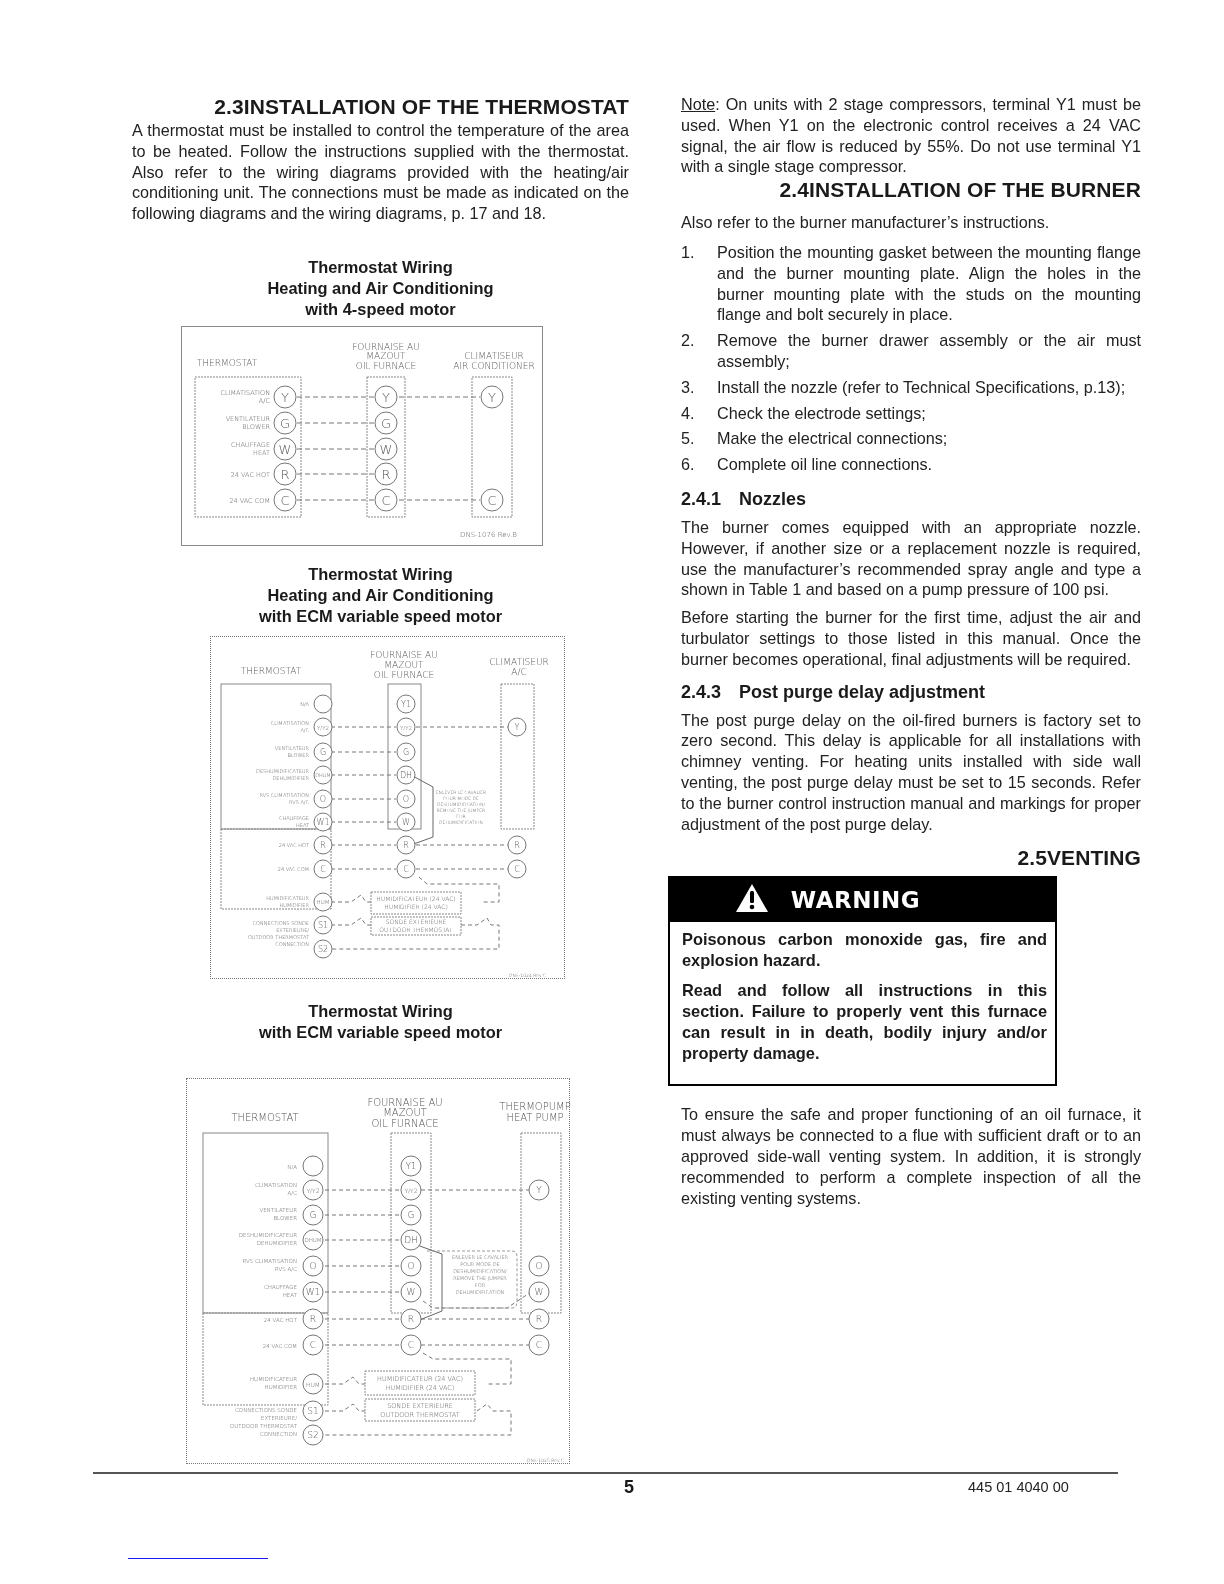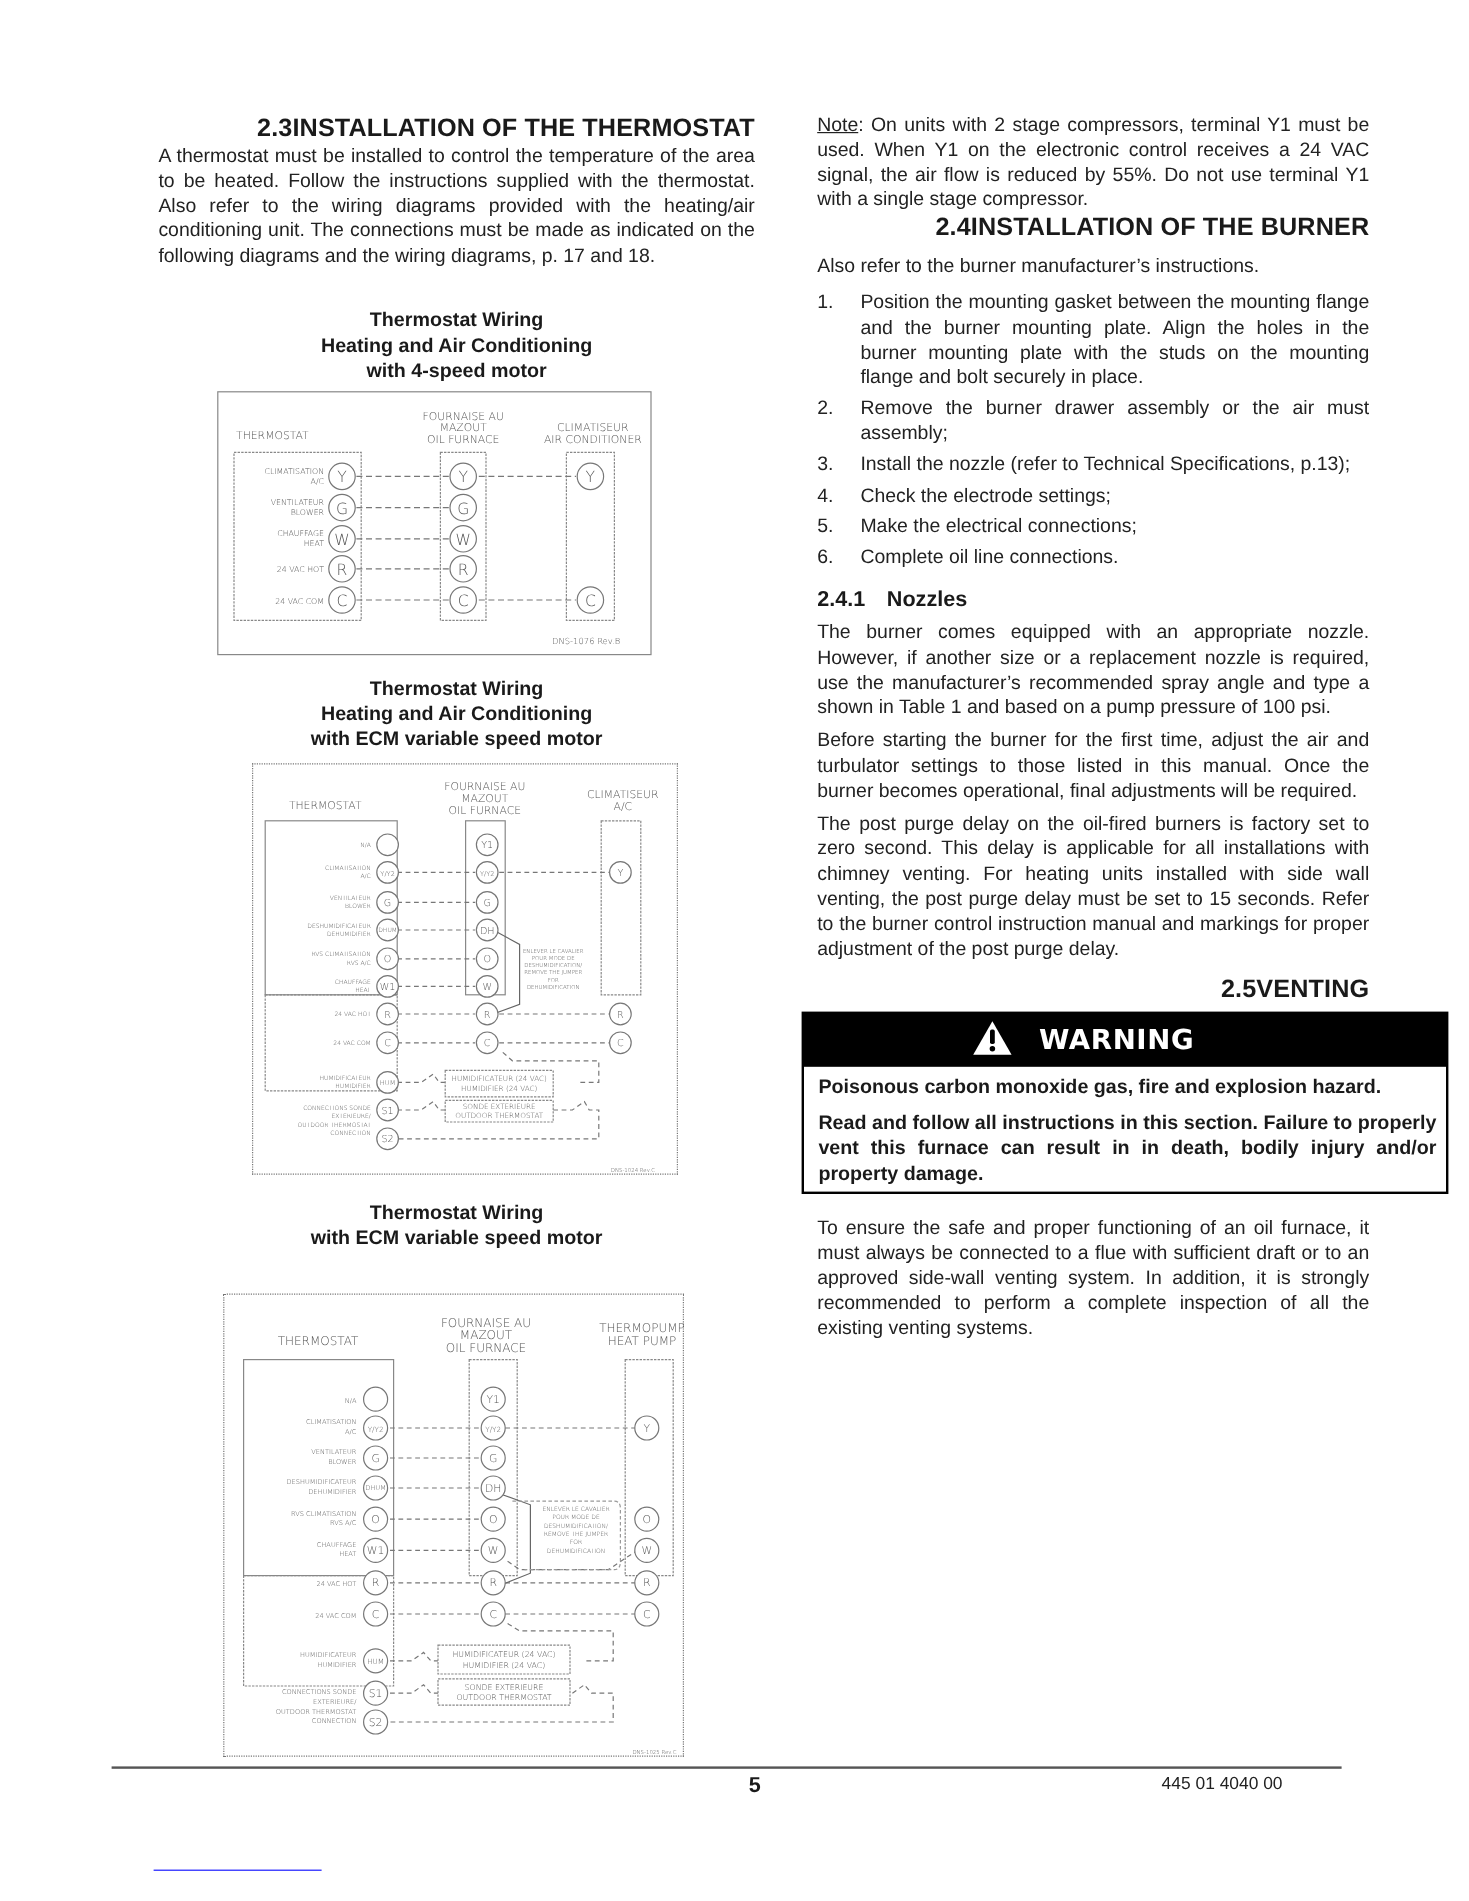--- a/index.html
+++ b/index.html
@@ -25,21 +25,21 @@
   .dtext { font-family: "DejaVu Sans", sans-serif; fill: #555; font-weight: 300; }
 
   ol.steps { list-style: none; }
   ol.steps li { display: flex; font-size: 16.2px; line-height: 20.8px; margin-bottom: 5px; text-align: justify; color: #222; }
   ol.steps li .n { width: 36px; flex: none; }
   ol.steps li .t { flex: 1; }
 
   .warning { border: 2px solid #000; }
   .warning .head { background: #000; color: #fff; height: 44px; display: flex; align-items: center; justify-content: center; gap: 22px; padding-right: 70px; }
   .warning .head .w-title { font-family: "DejaVu Sans", sans-serif; font-weight: bold; font-size: 23px; letter-spacing: 0.5px; }
-  .warning .body { padding: 7px 8px 4px 12px; }
+  .warning .body { padding: 7px 8px 20px 12px; }
   .warning .body p { font-weight: bold; font-size: 16.4px; line-height: 21px; text-align: justify; }
   .warning .body p + p { margin-top: 9px; }
 
   .footer-rule { position: absolute; left: 93px; top: 1472px; width: 1025px; height: 2px; background: #555; }
   .page-num { position: absolute; left: 624px; top: 1477px; font-size: 18px; font-weight: bold; }
   .doc-num { position: absolute; left: 968px; top: 1479px; font-size: 14.5px; color: #222; }
   .blue-line { position: absolute; left: 128px; top: 1558px; width: 140px; height: 1px; background: #1a1aff; }
 </style>
 </head>
 <body>
@@ -411,27 +411,30 @@
       </li>
   </ol>
 
   <h3 class="sub" style="margin-top:13px;">
     <span class="num">2.4.1</span><span>Nozzles</span>
   </h3>
   <p class="body" style="margin-top:7px;">The burner comes equipped with an appropriate nozzle. However, if another size or a replacement nozzle is required, use the manufacturer’s recommended spray angle and type a shown in Table 1 and based on a pump pressure of 100 psi.</p>
 
   <p class="body" style="margin-top:7px;">Before starting the burner for the first time, adjust the air and turbulator settings to those listed in this manual. Once the burner becomes operational, final adjustments will be required.</p>
 
+  <h3 class="sub" style="margin-top:11px;">
+    <span class="num">2.4.3</span><span>Post purge delay adjustment</span>
+  </h3>
   <p class="body" style="margin-top:7px;">The post purge delay on the oil-fired burners is factory set to zero second. This delay is applicable for all installations with chimney venting. For heating units installed with side wall venting, the post purge delay must be set to 15 seconds. Refer to the burner control instruction manual and markings for proper adjustment of the post purge delay.</p>
 
   <h2 class="section" style="margin-top:11px;">
     <span class="num">2.5</span><span>VENTING</span>
   </h2>
 
-  <div class="warning" style="margin-top:6px; margin-left:-13px; width:539px;">
+  <div class="warning" style="margin-top:6px; margin-left:-13px; width:389px;">
     <div class="head">
       <span>
         <svg width="34" height="30" viewBox="0 0 34 30">
           <polygon points="17,1 33,29 1,29" fill="#fff"></polygon>
           <rect x="15" y="8" width="4" height="12" rx="1.5" fill="#000"></rect>
           <circle cx="17" cy="24" r="2.3" fill="#000"></circle>
         </svg>
       </span>
       <span class="w-title">WARNING</span>
     </div>

